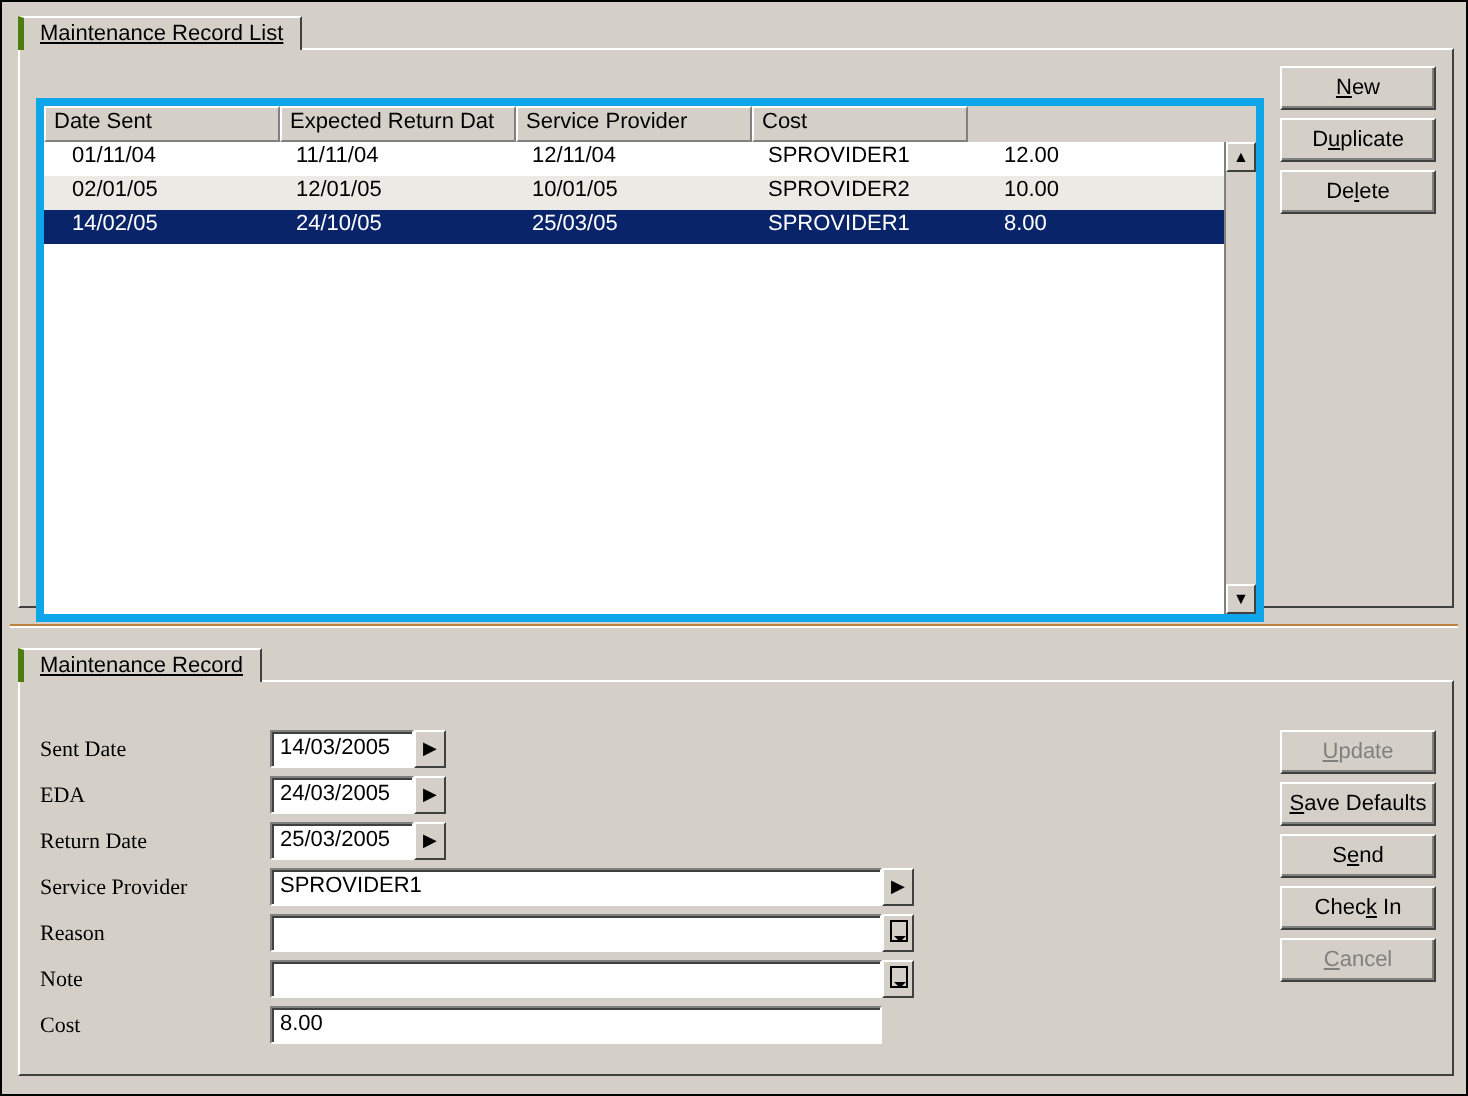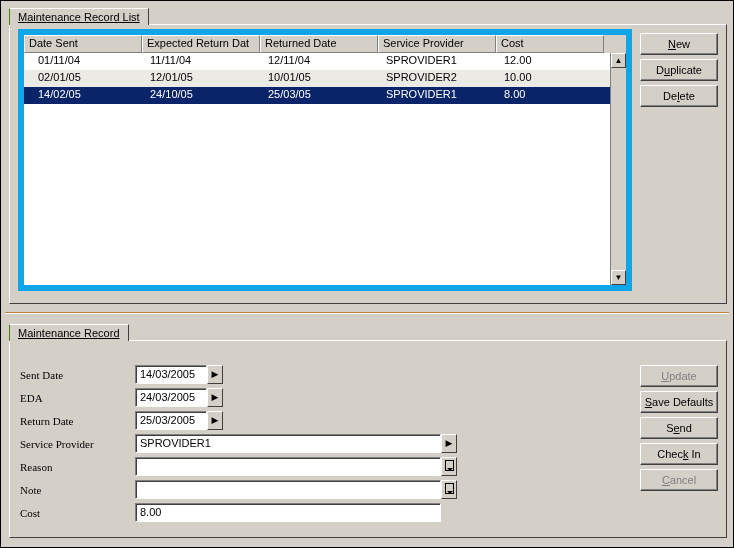--- a/index.html
+++ b/index.html
@@ -37,21 +37,21 @@
     left: 4px; right: 4px; top: 311px;
     height: 0;
     border-top: 1px solid #c08040;
     border-bottom: 1px solid #fff;
   }
 
   .tab {
     display: inline-block;
     background: #d4d0c8;
     border-top: 1px solid #fff;
-    border-left: 1px solid #4d7c0f;
+    border-left: 3px solid #4d7c0f;
     border-right: 1px solid #404040;
     padding: 2px 8px 2px 8px;
     position: relative;
     top: 1px;
     z-index: 2;
   }
   .tab span { text-decoration: underline; }
 
   .panel {
     border-top: 1px solid #fff;
@@ -60,22 +60,22 @@
     border-bottom: 1px solid #404040;
     background: #d4d0c8;
     position: relative;
   }
   .panel-top { height: 280px; }
   .panel-bottom { height: 198px; }
 
   
   .grid {
     position: absolute;
-    left: 8px; top: 4px; width: 614px; height: 262px;
-    border: 6px solid #0ea5e9;
+    left: 8px; top: 24px; width: 614px; height: 262px;
+    border: 4px solid #0ea5e9;
     background: #fff;
   }
   .grid-header {
     display: flex;
     height: 18px;
     background: #d4d0c8;
   }
   .grid-header-cell {
     border-right: 1px solid #808080;
     border-bottom: 1px solid #808080;
@@ -237,21 +237,20 @@
   <div class="section section-top">
     <div class="tab">
       <span>Maintenance Record List</span>
     </div>
     <div class="panel panel-top">
 
       <div class="grid">
         <div class="grid-header">
           <div class="grid-header-cell c0">Date Sent</div>
           <div class="grid-header-cell c1">Expected Return Dat</div>
-          <div class="grid-header-cell c2">Returned Date</div>
           <div class="grid-header-cell c3">Service Provider</div>
           <div class="grid-header-cell c4">Cost</div>
         </div>
         <div class="grid-body" id="grid-body">
             <div class="grid-row">
               <div class="grid-cell c0b">01/11/04</div>
               <div class="grid-cell c1">11/11/04</div>
               <div class="grid-cell c2">12/11/04</div>
               <div class="grid-cell c3">SPROVIDER1</div>
               <div class="grid-cell c4">12.00</div>

